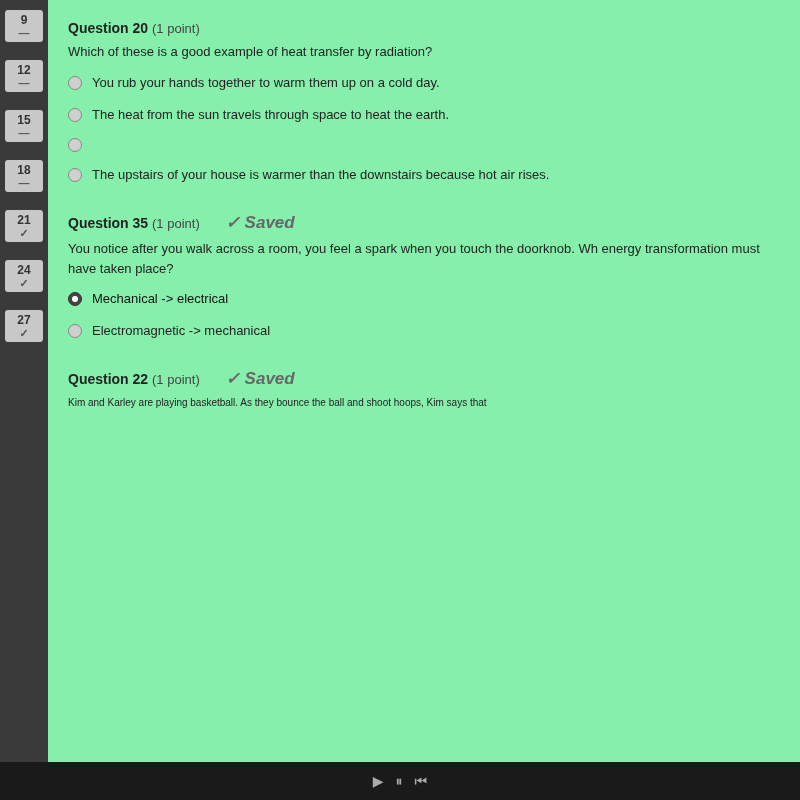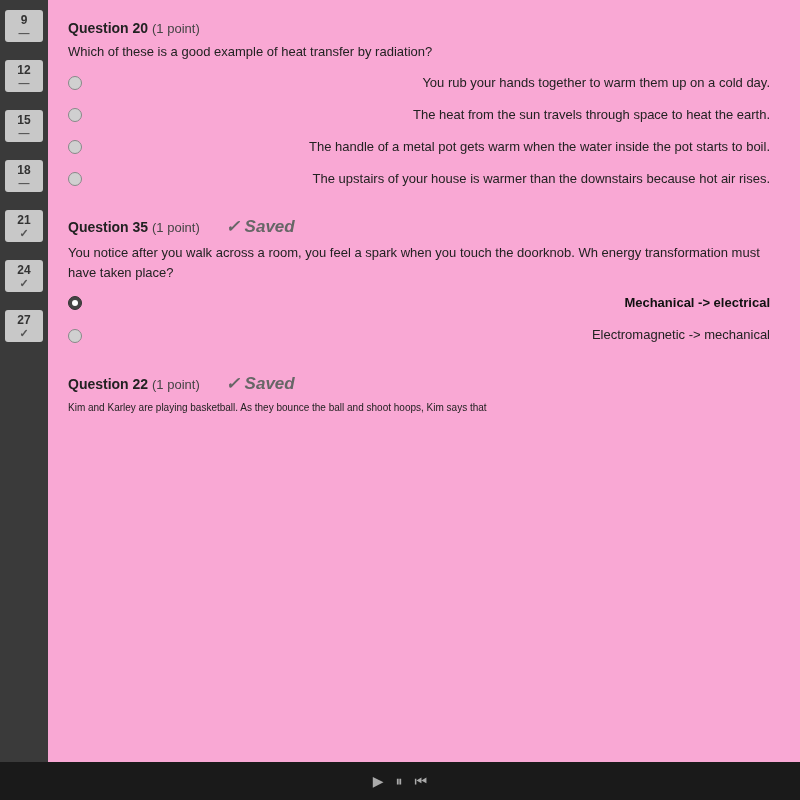--- a/index.html
+++ b/index.html
@@ -45,21 +45,21 @@
       color: #333;
     }
 
     .sidebar-item .check {
       font-size: 11px;
       color: #555;
     }
 
     .main-content {
       flex: 1;
-      background-color: #f9a8d4;
+      background-color: #86efac;
       padding: 20px 30px 20px 20px;
       overflow-y: auto;
     }
 
     .question-block {
       margin-bottom: 28px;
     }
 
     .question-title {
       font-size: 14px;
@@ -86,21 +86,20 @@
       color: #222;
       margin-bottom: 12px;
       line-height: 1.5;
     }
 
     .option-row {
       display: flex;
       align-items: center;
       margin-bottom: 14px;
       cursor: pointer;
-      justify-content: space-between;
     }
 
     .radio-circle {
       width: 14px;
       height: 14px;
       border-radius: 50%;
       border: 1.5px solid #888;
       background: #d0d0d0;
       margin-right: 10px;
       flex-shrink: 0;
@@ -122,23 +121,22 @@
       background: #fff;
     }
 
     .option-text {
       font-size: 13px;
       color: #222;
       line-height: 1.4;
     }
 
     .option-text.selected-text {
-      font-weight: bold;
+      font-weight: normal;
       color: #111;
-      margin-left: 15px;
     }
 
     .q22-text {
       font-size: 10px;
       color: #222;
       line-height: 1.5;
     }
 
     .bottom-bar {
       position: absolute;
@@ -205,21 +203,20 @@
     <div class="option-row">
       <div class="radio-circle"></div>
       <span class="option-text">You rub your hands together to warm them up on a cold day.</span>
     </div>
     <div class="option-row">
       <div class="radio-circle"></div>
       <span class="option-text">The heat from the sun travels through space to heat the earth.</span>
     </div>
     <div class="option-row">
       <div class="radio-circle"></div>
-      <span class="option-text">The handle of a metal pot gets warm when the water inside the pot starts to boil.</span>
     </div>
     <div class="option-row">
       <div class="radio-circle"></div>
       <span class="option-text">The upstairs of your house is warmer than the downstairs because hot air rises.</span>
     </div>
   </div>
 
   <div class="question-block">
     <div class="question-title">
       <span>Question 35</span>

